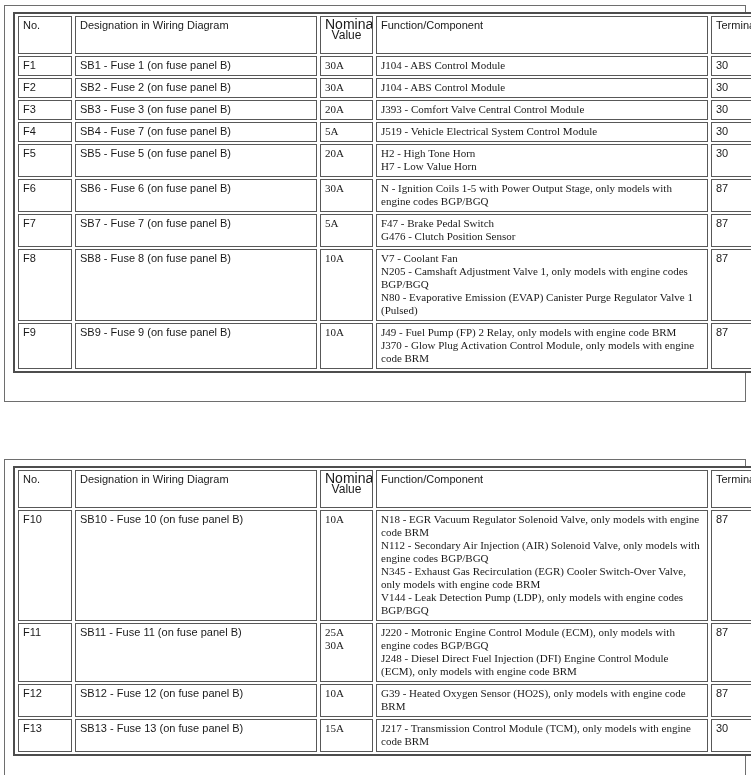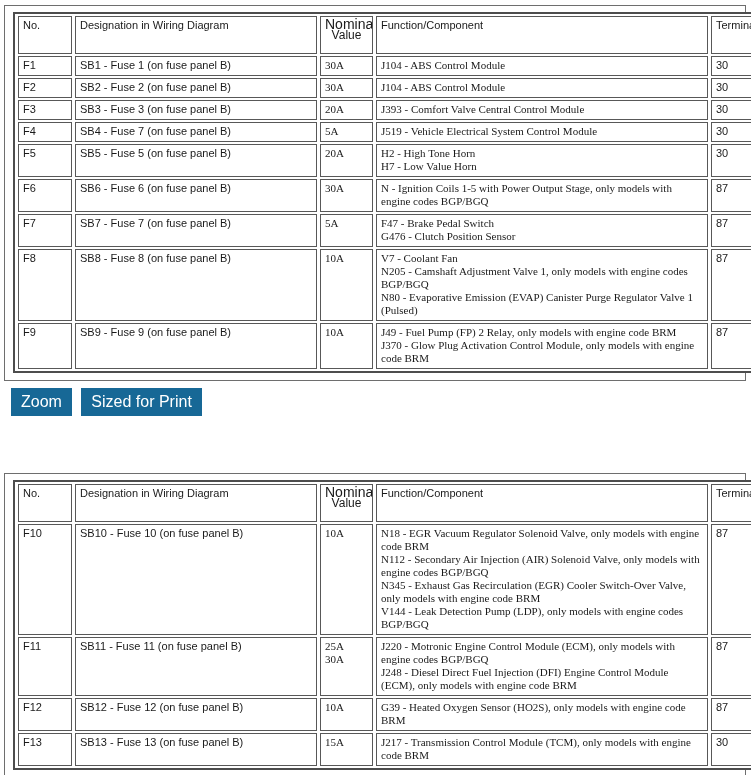--- a/index.html
+++ b/index.html
@@ -9,21 +9,21 @@
     height: 775px;
     overflow: hidden;
     background: #ffffff;
     font-family: "Liberation Sans", "DejaVu Sans", sans-serif;
     color: #1a1a1a;
   }
   .record {
     width: 742px;
     margin-left: 4px;
     border: 1px solid #6e6e6e;
-    padding: 6px 7px 7px 8px;
+    padding: 6px 7px 28px 8px;
     box-sizing: border-box;
     background: #ffffff;
   }
   .record.first { margin-top: 5px; }
   .record.second { margin-top: 57px; }
   table.fuse-table {
     border-collapse: separate;
     border-spacing: 3px 2px;
     border: 2px solid #4d4d4d;
     table-layout: fixed;
@@ -164,24 +164,20 @@
             <td class="col-designation">SB9 - Fuse 9 (on fuse panel B)</td>
             <td class="col-value cell-center prelines">10A</td>
             <td class="col-function prelines">J49 - Fuel Pump (FP) 2 Relay, only models with engine code BRM
 J370 - Glow Plug Activation Control Module, only models with engine code BRM</td>
             <td class="col-terminal cell-center">87</td>
           </tr>
         </tbody>
       </table>
   </section>
 
-  <div class="button-row">
-    <button class="ui-button">Zoom</button>
-    <button class="ui-button">Sized for Print</button>
-  </div>
 
   <section class="record second">
     <table class="fuse-table">
         <thead>
           <tr class="header-row">
             <th class="col-no cell-center">No.</th>
             <th class="col-designation">Designation in Wiring Diagram</th>
             <th class="col-value">
               <div class="nominal-small">Nominal</div>
               <div class="nominal-value">Value</div>

